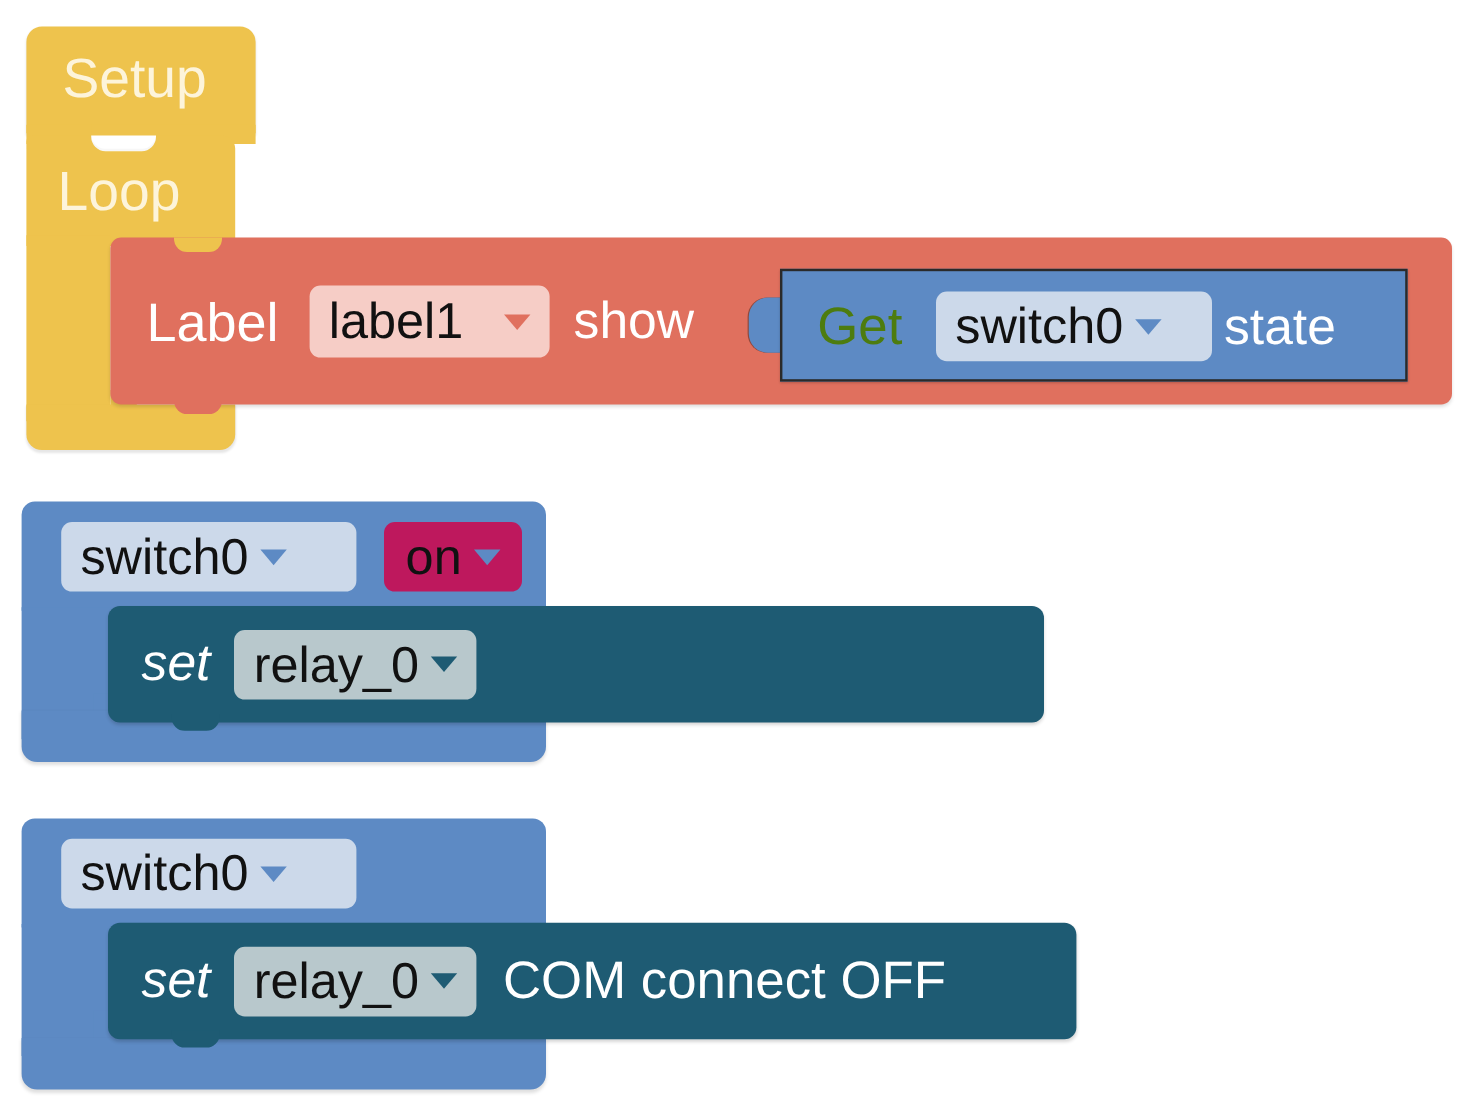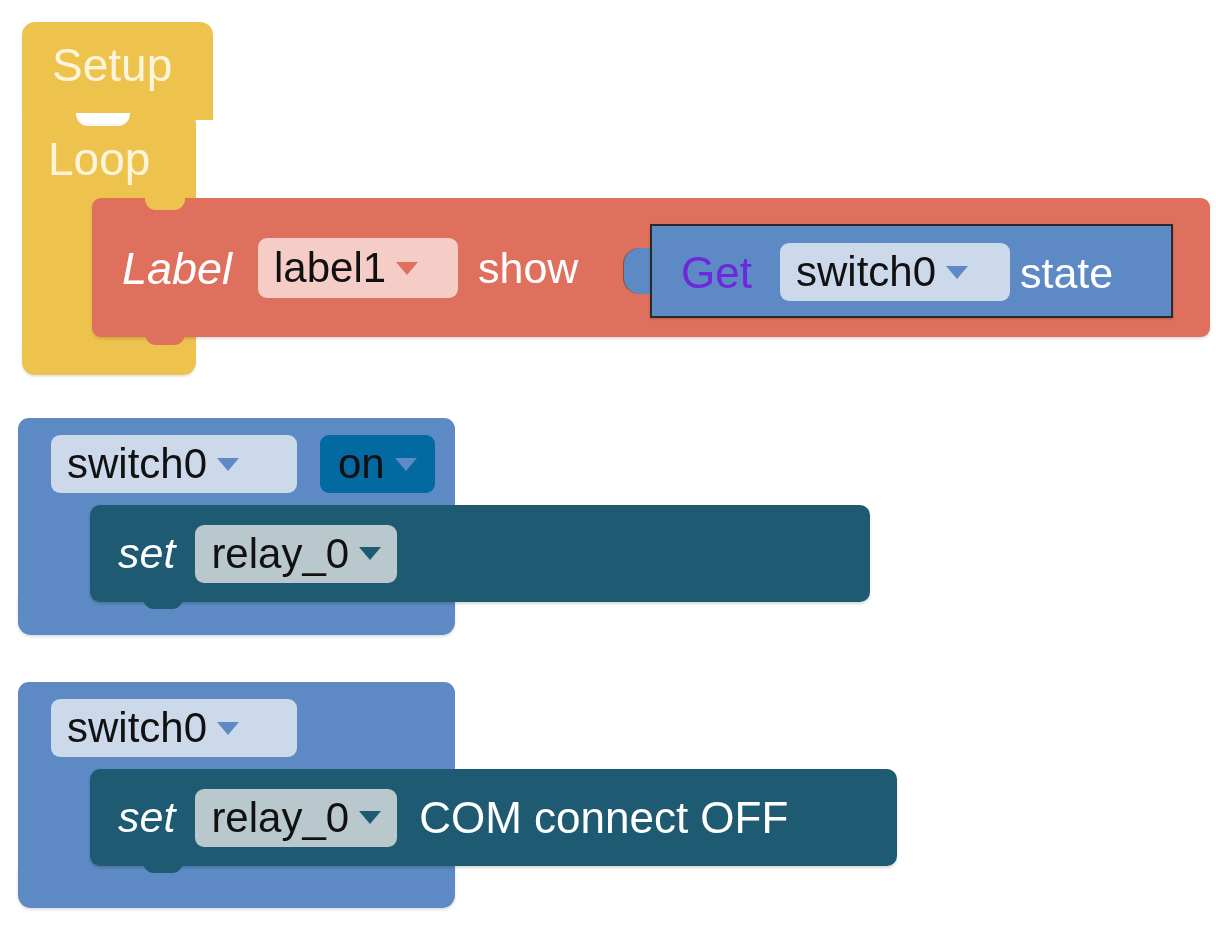--- a/index.html
+++ b/index.html
@@ -95,47 +95,47 @@
     box-shadow:0 2px 3px rgba(0,0,0,.13);
   }
   .label-topnotch{
     position:absolute;left:145px;top:198px;width:40px;height:12px;
     background:#eec34d;border-radius:0 0 11px 11px;
   }
   .label-botbump{
     position:absolute;left:145px;top:330px;width:40px;height:15px;
     background:#e0705e;border-radius:0 0 11px 11px;
   }
-  .label-word{left:122px;top:243px;font-size:45px;color:#fff;font-style:italic;}
+  .label-word{left:122px;top:243px;font-size:45px;color:#fff;}
   .show-word{left:478px;top:244px;font-size:43px;color:#fff;}
 
   .pill-label1{
     left:258px;top:238px;width:200px;height:60px;
-    background:#f6cdc6;padding:0 16px;
+    background:#f6cdc6;padding:0 16px;justify-content:space-between;
   }
   .pill-label1 .pill-label{font-size:42px;}
   .pill-label1 .caret{border-top:13px solid #e0705e;}
 
   
   .plug{
     position:absolute;left:624px;top:248px;width:30px;height:46px;
     background:#5d8ac4;
     border-radius:16px 0 0 16px;
     box-shadow:-1px 0 0 rgba(0,0,0,.35);
   }
 
   
   .get-block{
     position:absolute;left:650px;top:224px;width:523px;height:94px;
     background:#5d8ac4;
     border:2px solid #2a2a2a;
     box-sizing:border-box;
     box-shadow:0 1px 2px rgba(0,0,0,.2);
   }
-  .get-word{left:681px;top:248px;font-size:44px;color:#6d28d9;}
+  .get-word{left:681px;top:248px;font-size:44px;color:#4d7c0f;}
   .state-word{left:1020px;top:249px;font-size:43px;color:#fff;}
   .pill-switch-get{
     left:780px;top:243px;width:230px;height:58px;
     background:#ccd9ea;padding:0 16px;
   }
   .pill-switch-get .pill-label{font-size:42px;}
   .pill-switch-get .caret{border-top:13px solid #5d8ac4;}
 
   
   .cblock{position:absolute;}
@@ -157,21 +157,21 @@
     background:#5d8ac4;
   }
   .pill-switch-c{
     left:33px;top:17px;width:246px;height:58px;
     background:#ccd9ea;padding:0 16px;
   }
   .pill-switch-c .pill-label{font-size:42px;}
   .pill-switch-c .caret{border-top:13px solid #5d8ac4;}
   .pill-state-c{
     left:302px;top:17px;height:58px;
-    background:#0369a1;padding:0 18px;
+    background:#be185d;padding:0 18px;
   }
   .pill-state-c .pill-label{font-size:42px;}
   .pill-state-c .caret{border-top:13px solid #5d8ac4;}
 
   
   .teal-block{
     position:absolute;top:87px;left:72px;height:97px;
     background:#1e5b73;border-radius:10px;
     box-shadow:0 2px 3px rgba(0,0,0,.16);
   }

